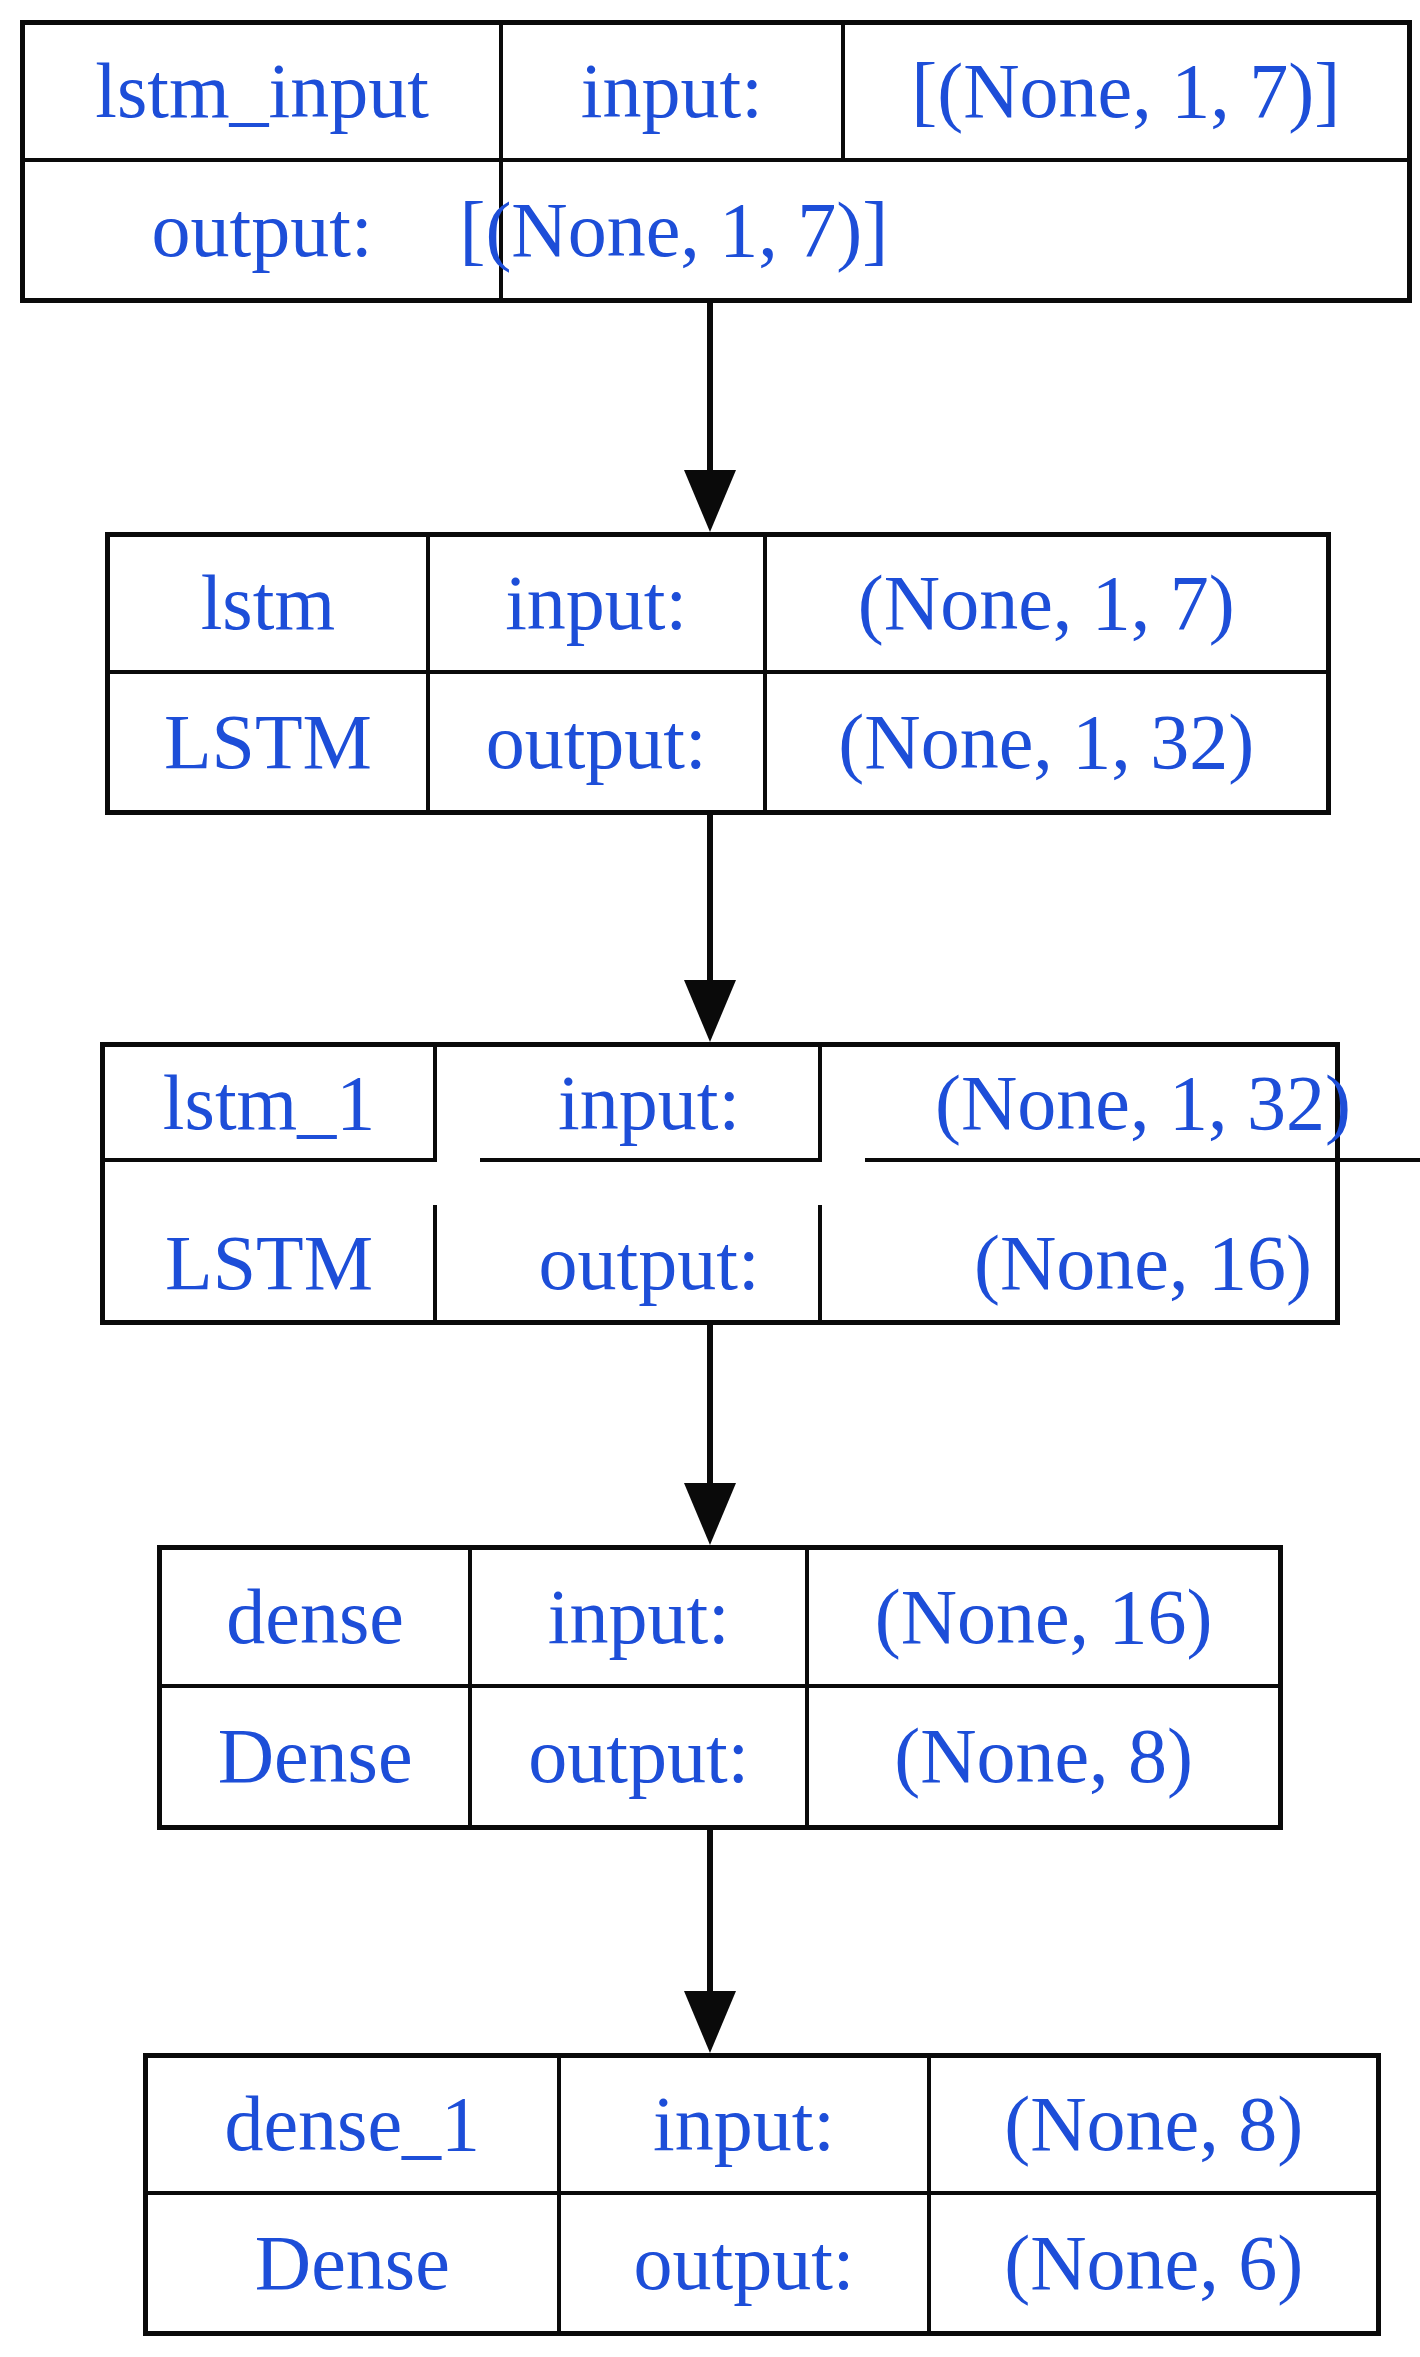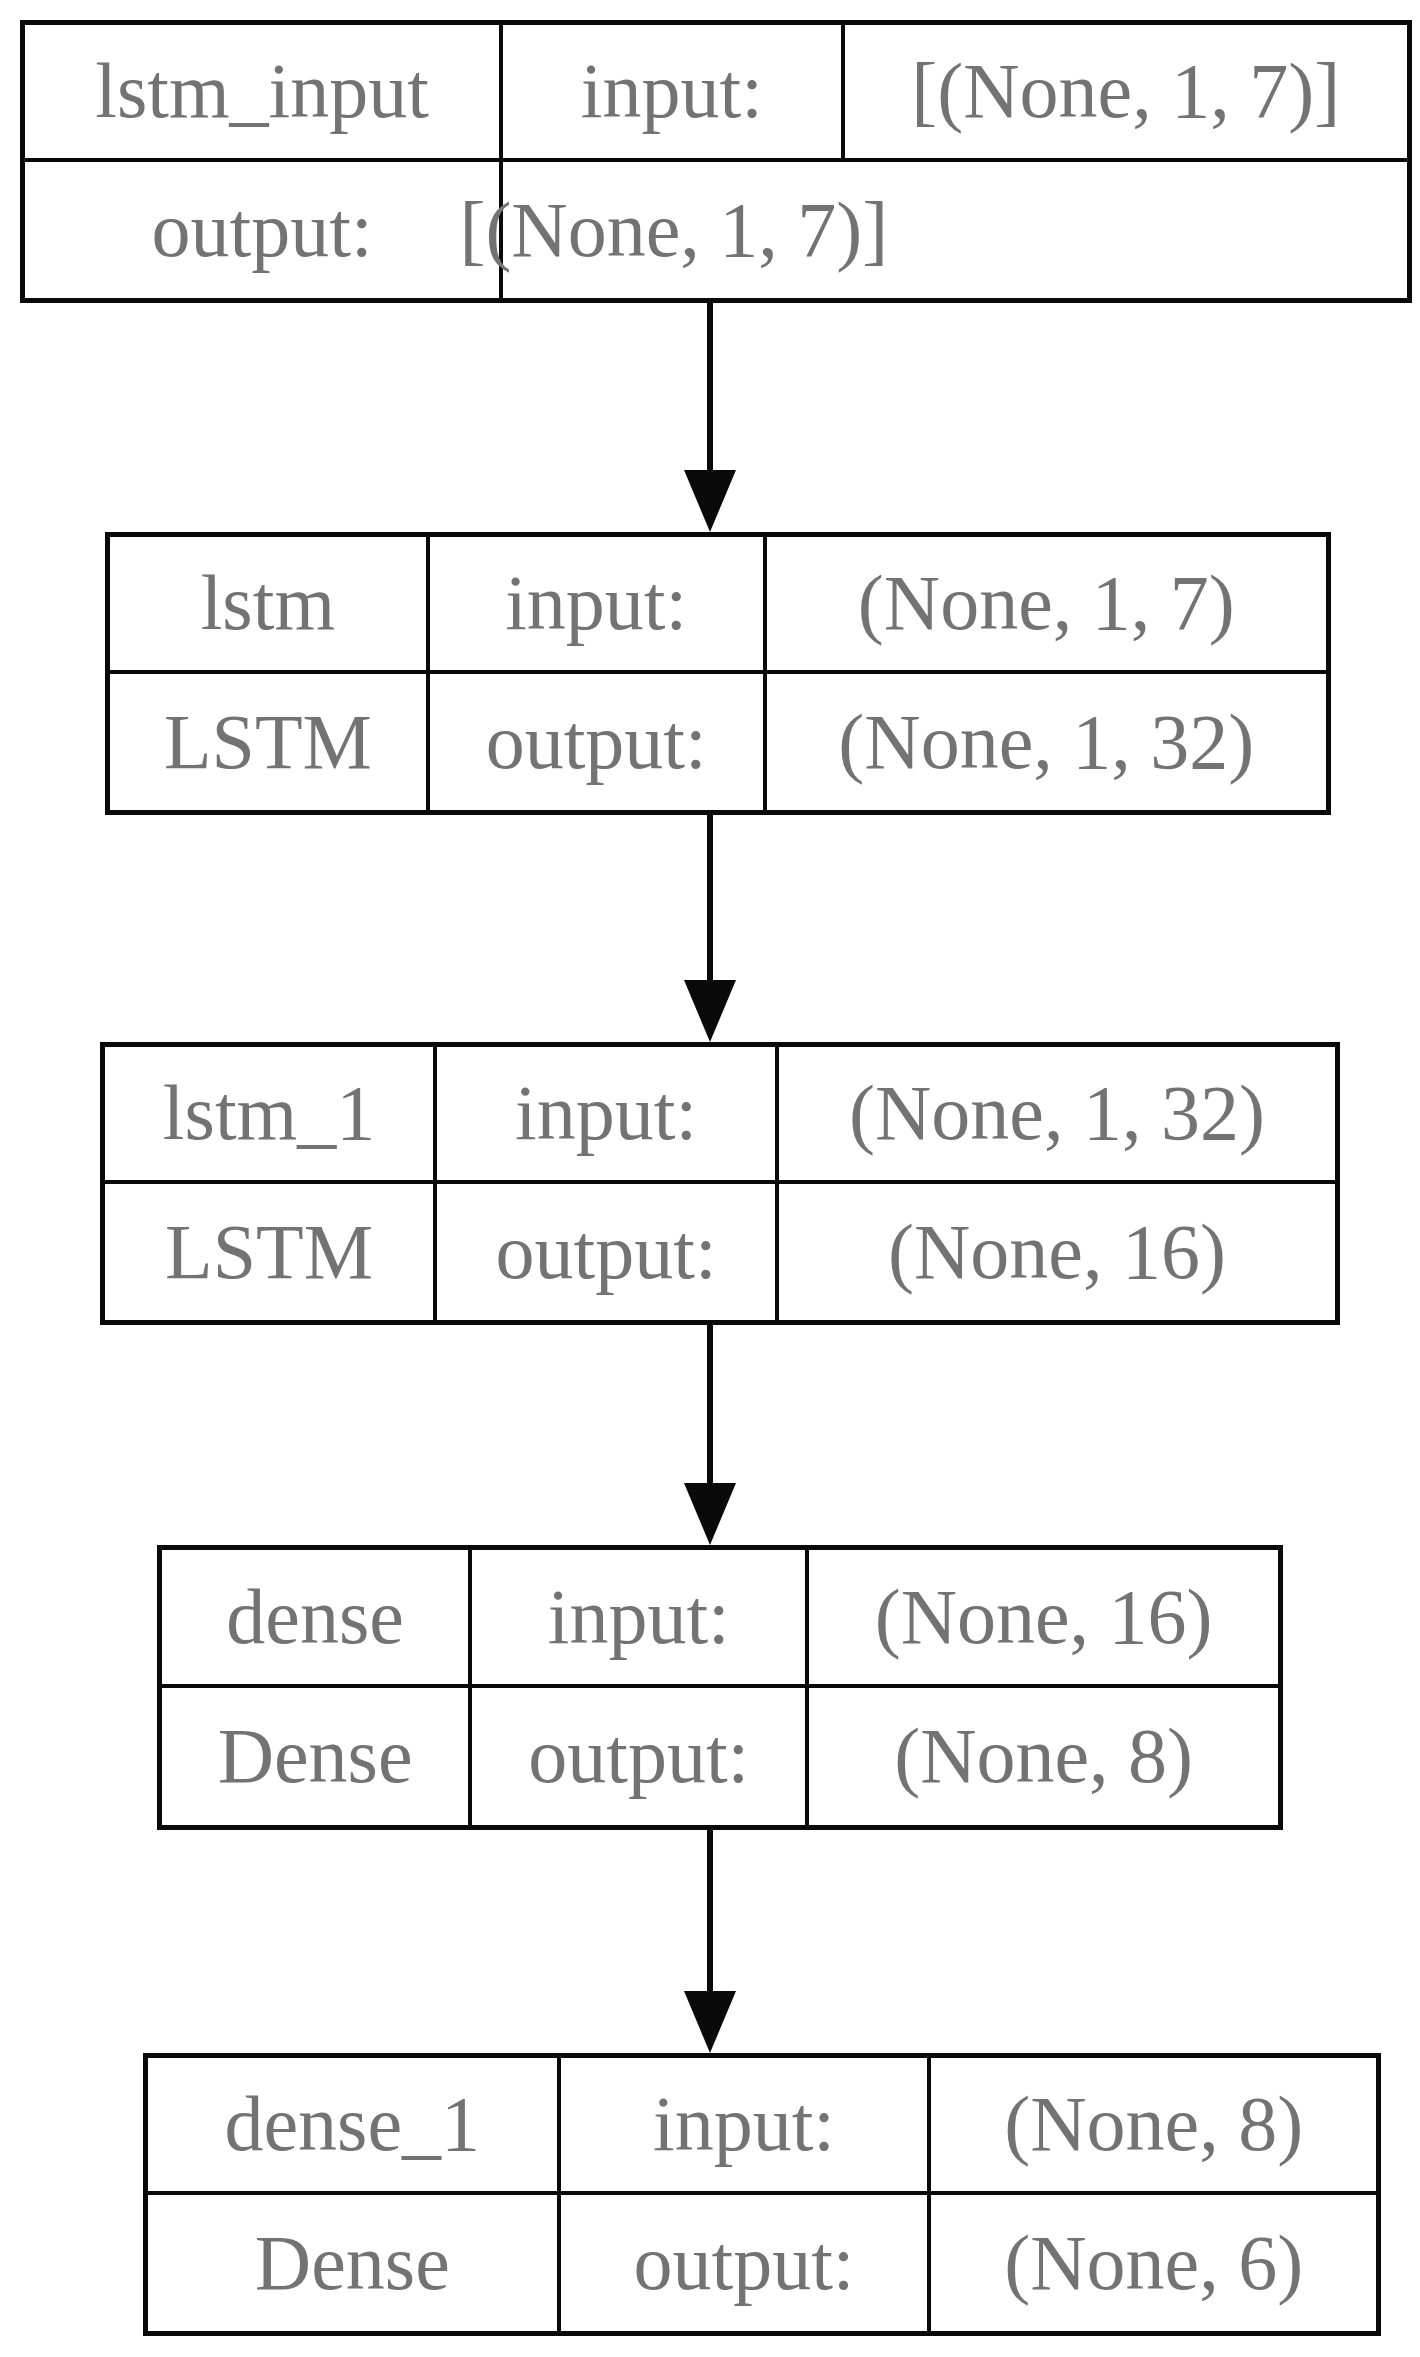--- a/index.html
+++ b/index.html
@@ -7,21 +7,21 @@
     padding: 0;
     background: #ffffff;
   }
   .canvas {
     position: relative;
     width: 1420px;
     height: 2357px;
     background: #ffffff;
     overflow: hidden;
     font-family: "Liberation Serif", "DejaVu Serif", serif;
-    color: #737373;
+    color: #1d4ed8;
   }
   .node {
     position: absolute;
     display: grid;
     grid-template-rows: 1fr 1fr;
     background: #ffffff;
     border: 5px solid #0a0a0a;
     box-sizing: border-box;
   }
   .cell {
@@ -52,21 +52,21 @@
     width: 0;
     height: 0;
     border-left: 26px solid transparent;
     border-right: 26px solid transparent;
     border-top: 62px solid #0a0a0a;
   }
 
   
   #node0 { left: 20px;  top: 20px;   width: 1392px; height: 283px; grid-template-columns: 34.6% 24.7% 40.7%; }
   #node1 { left: 105px; top: 532px;  width: 1226px; height: 283px; grid-template-columns: 26.3% 27.7% 46%;   }
-  #node2 { left: 100px; top: 1042px; width: 1240px; height: 283px; grid-template-columns: 27%   27.8% 45.2%; }
+  #node2 { left: 100px; top: 1042px; width: 1240px; height: 283px; grid-template-columns: 27%   27.8% 45.2%; gap: 43px; }
   #node3 { left: 157px; top: 1545px; width: 1126px; height: 285px; grid-template-columns: 27.8% 30.2% 42%;   }
   #node4 { left: 143px; top: 2053px; width: 1238px; height: 283px; grid-template-columns: 33.6% 30.2% 36.2%; }
 
   
   #edge0 { top: 303px;  height: 229px; }
   #edge1 { top: 815px;  height: 227px; }
   #edge2 { top: 1325px; height: 220px; }
   #edge3 { top: 1830px; height: 223px; }
 </style>
 </head>

